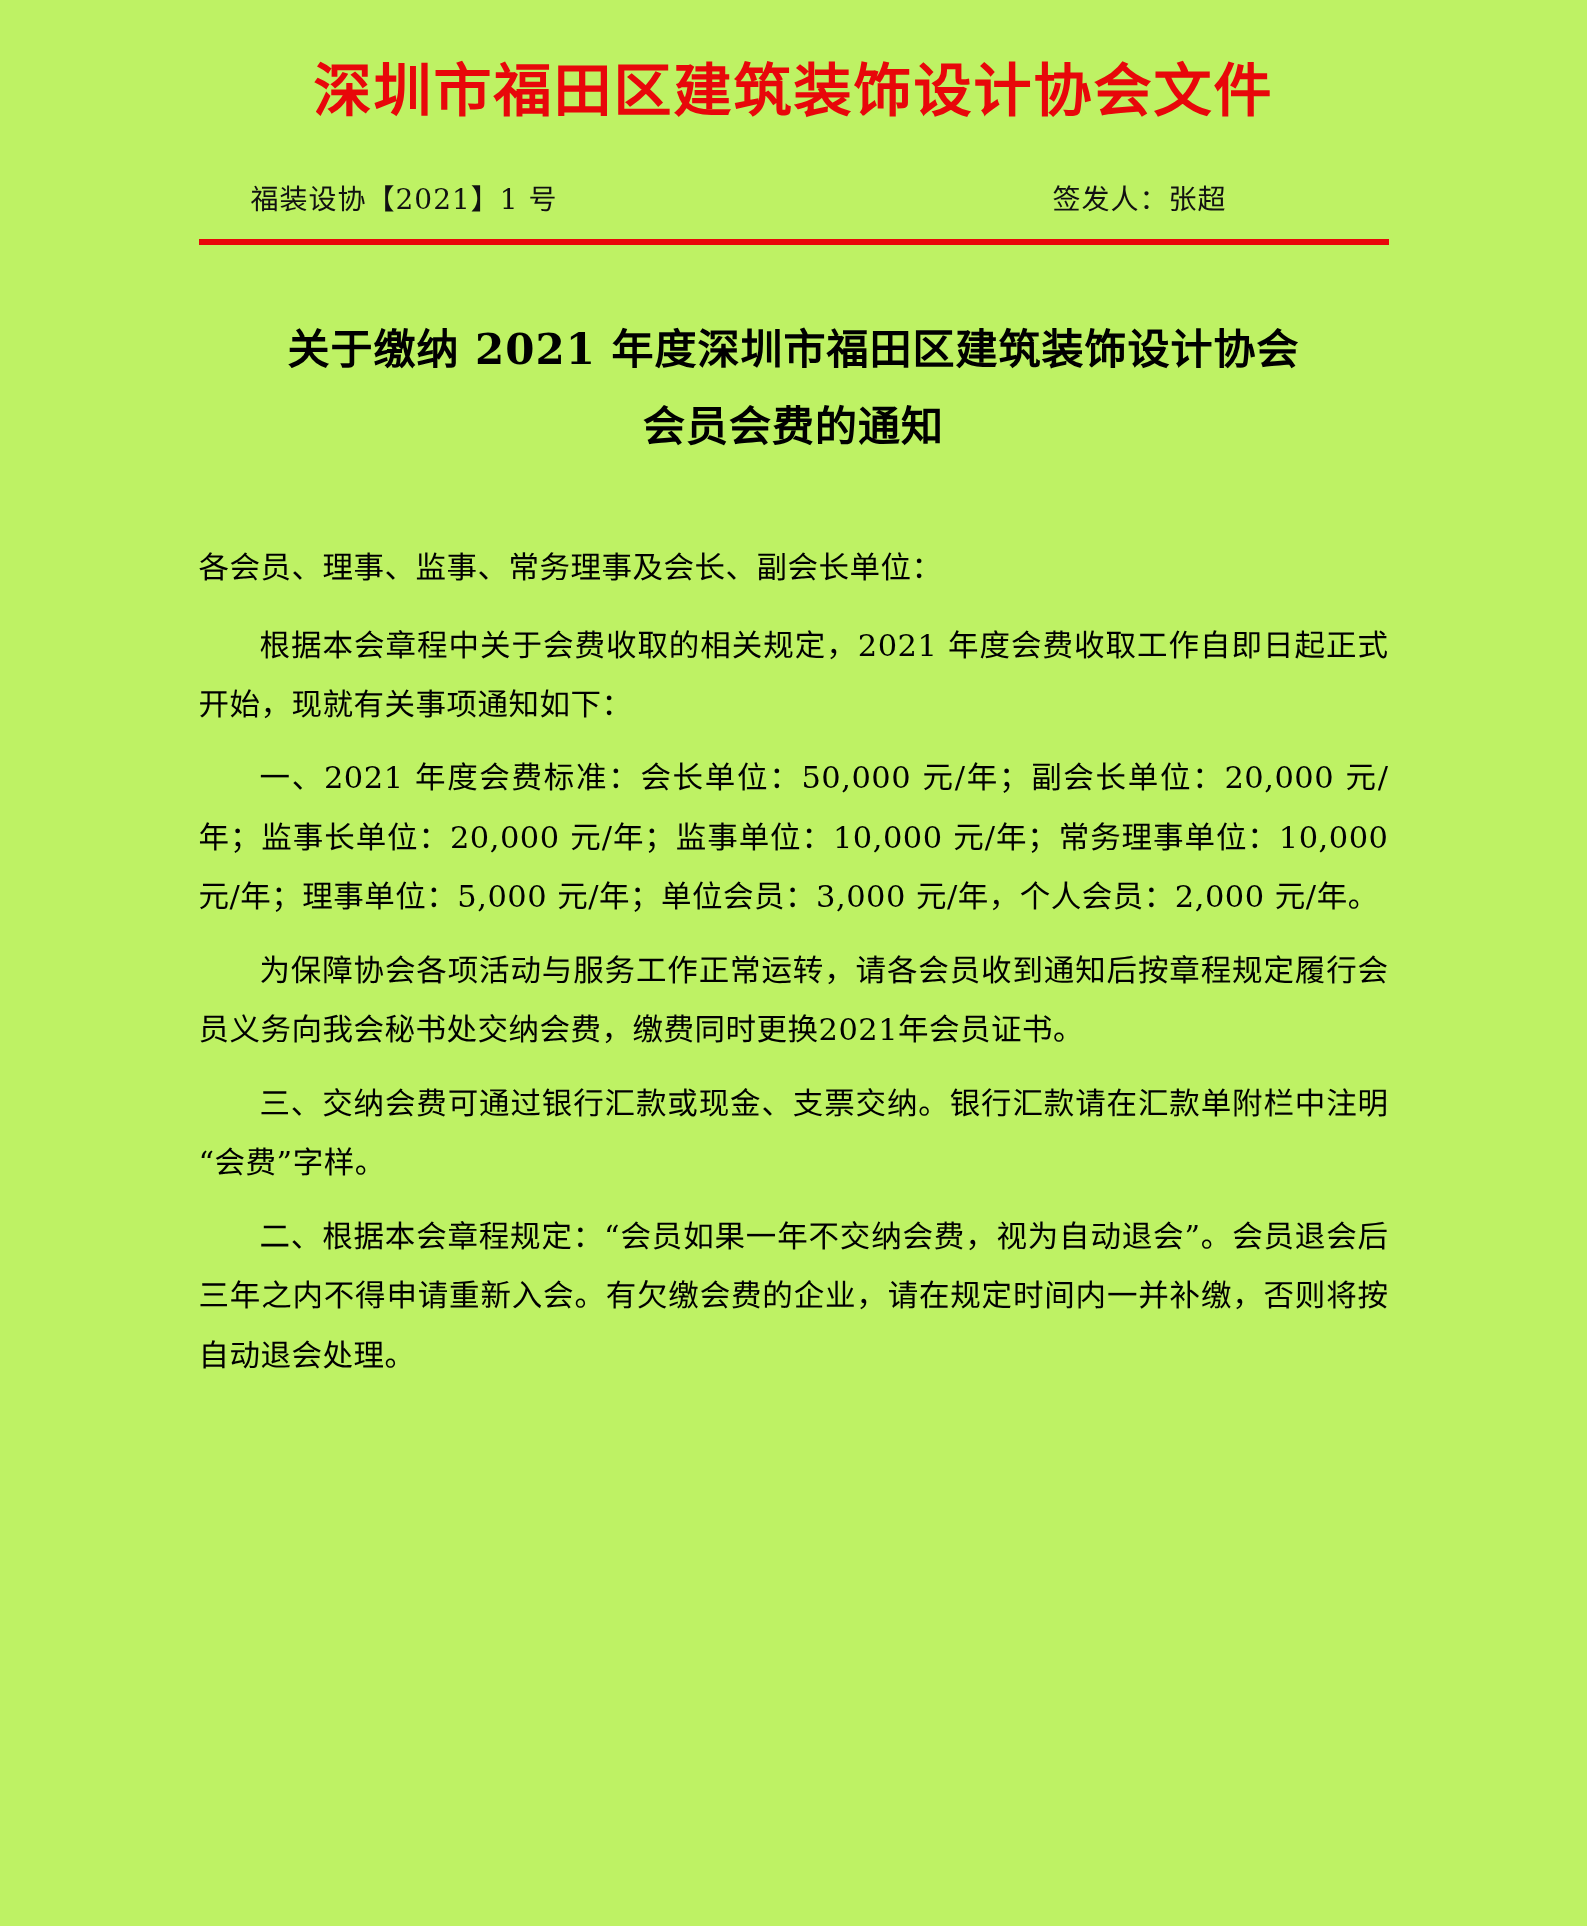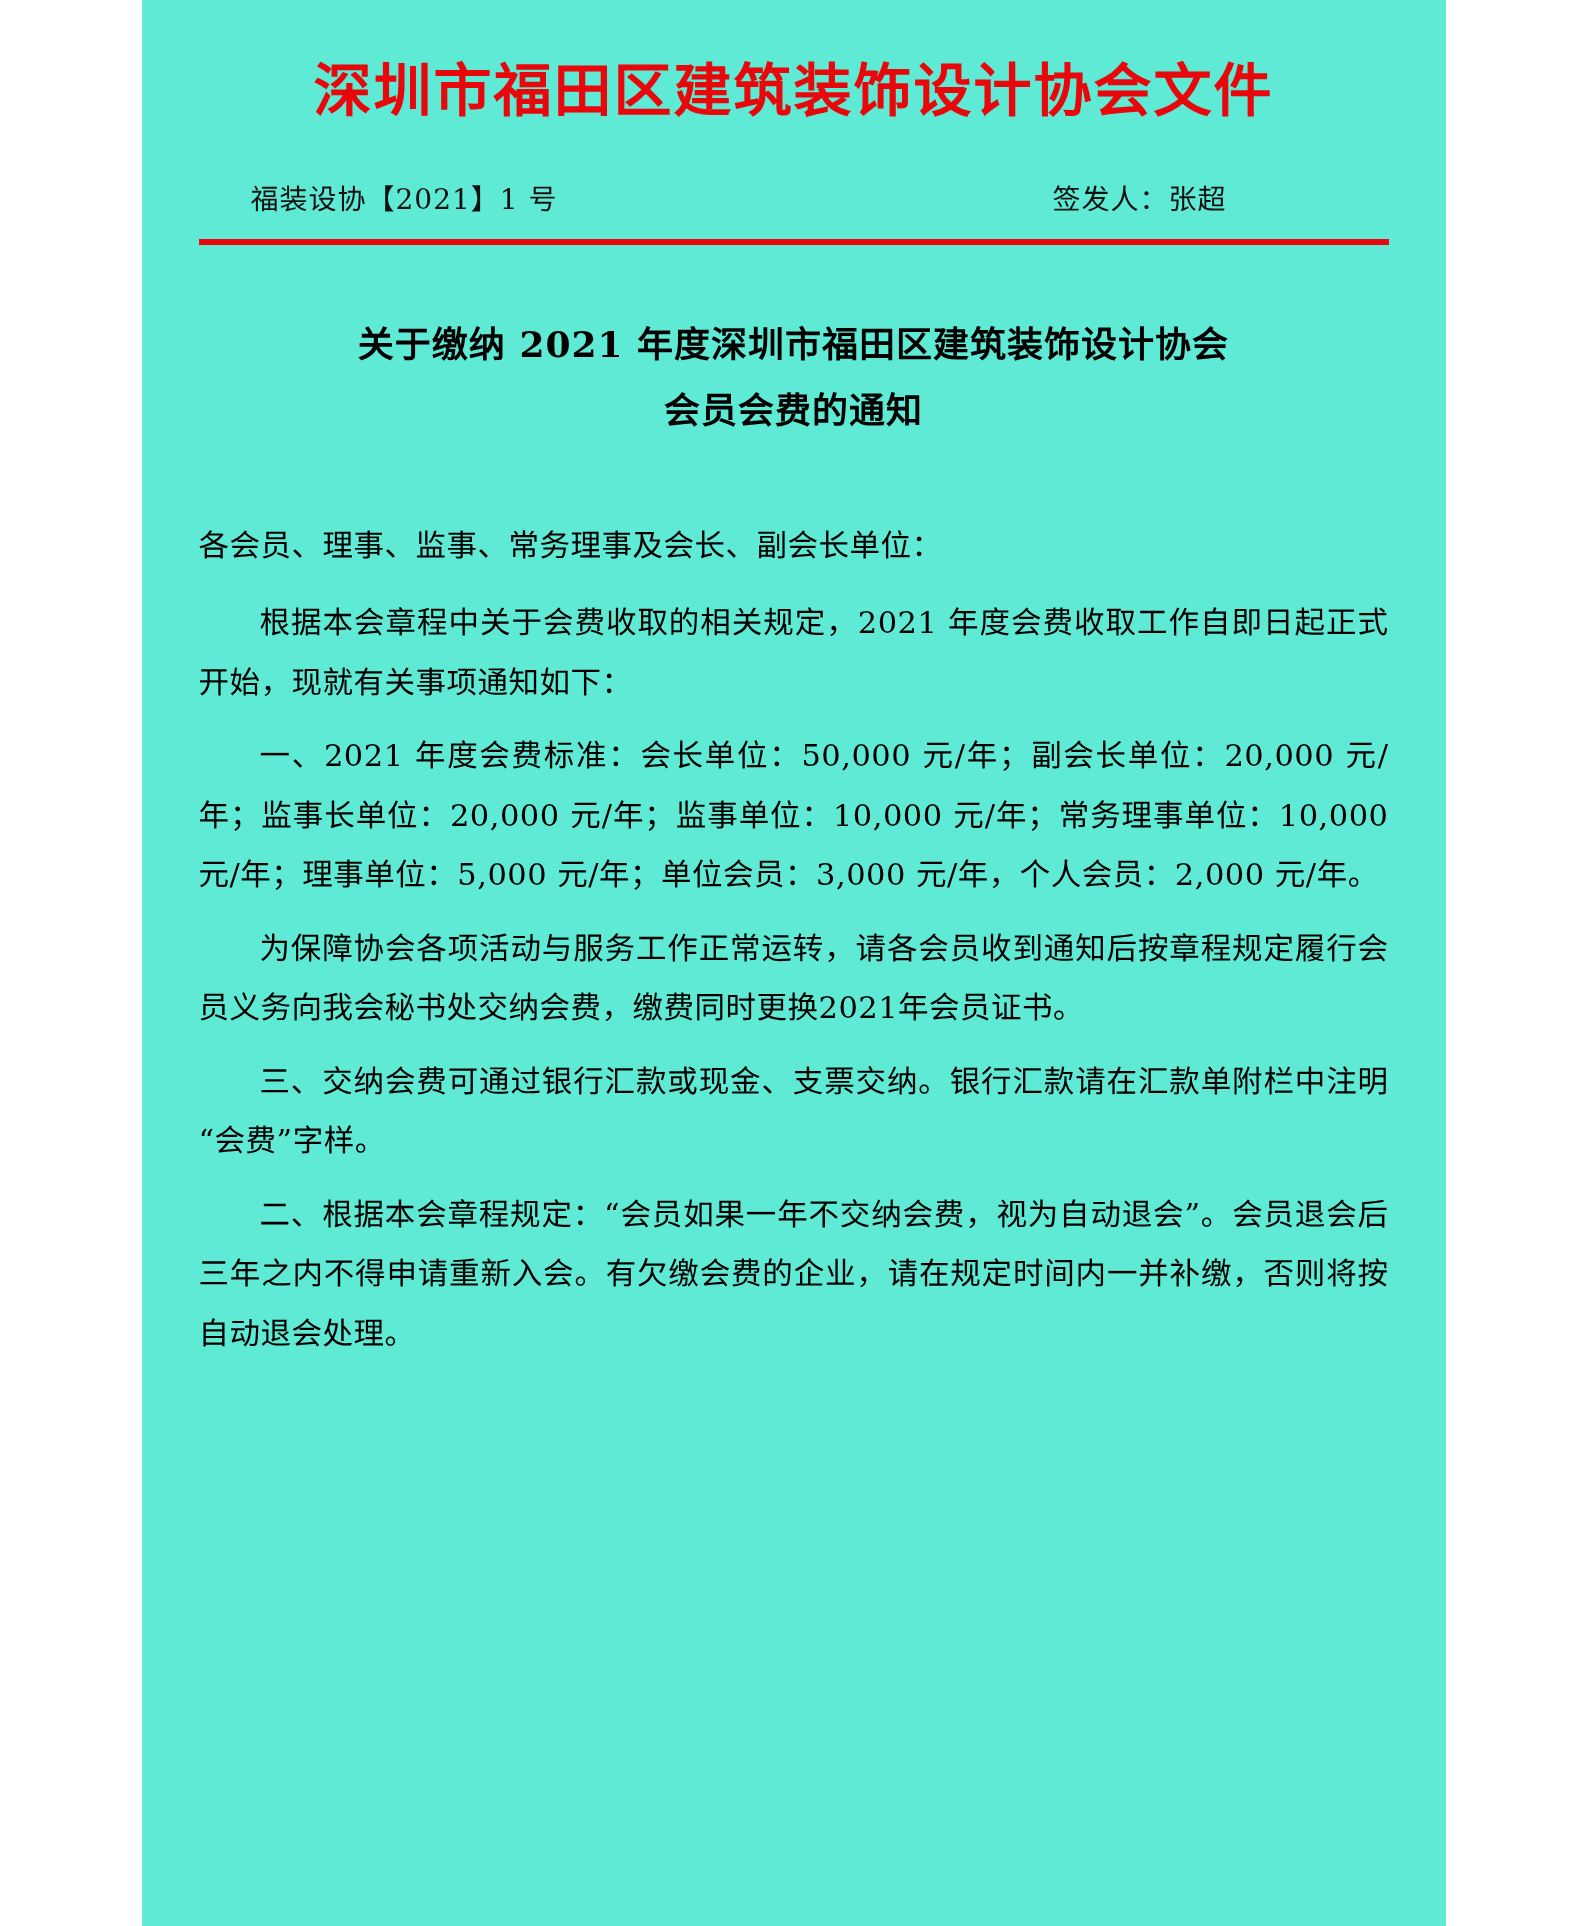--- a/index.html
+++ b/index.html
@@ -2,23 +2,23 @@
 <html lang="zh-CN"><head>
 <meta charset="utf-8">
 <title>document</title>
 <style>
   html, body {
     margin: 0;
     padding: 0;
     background: #ffffff;
   }
   .page {
-    width: 1304px;
+    width: 1587px;
     min-height: 1926px;
-    background: #5eead4;
+    background: #bef264;
     margin: 0 auto;
     position: relative;
     box-sizing: border-box;
     font-family: "DejaVu Serif", "Liberation Serif", serif;
   }
   .content {
     width: 1190px;
     margin: 0 auto;
     padding-top: 58px;
     box-sizing: border-box;
@@ -47,21 +47,21 @@
   .meta-right { letter-spacing: 1px; margin-right: 114px;}
   .red-rule {
     margin-top: 22px;
     height: 6px;
     background: #e8070a;
     width: 100%;
   }
   .subject {
     margin-top: 66px;
     text-align: center;
-    font-size: 36px;
+    font-size: 42px;
     font-weight: bold;
     color: #000;
     line-height: 1.85;
     letter-spacing: 1px;
     font-family: "DejaVu Serif", "Liberation Serif", serif;
   }
   .subject .line2 { display: block; }
   .body-text {
     margin-top: 72px;
     font-size: 30.5px;

